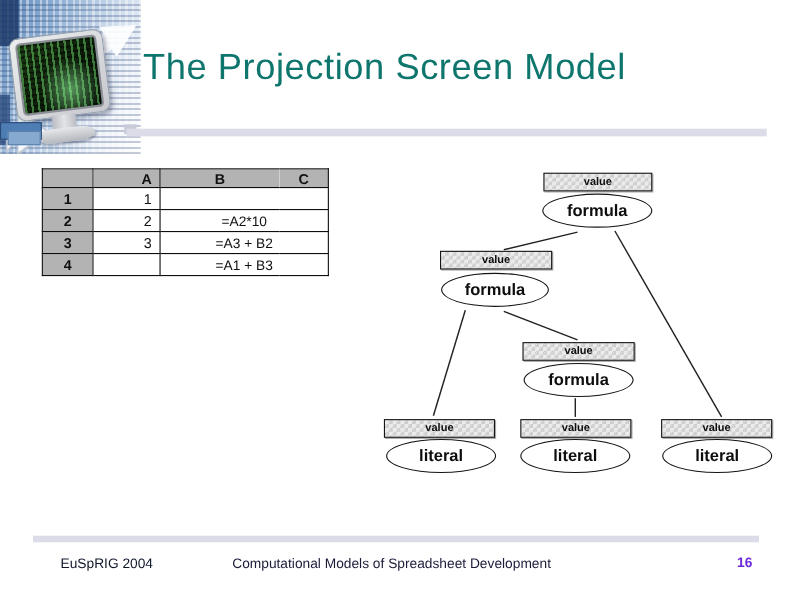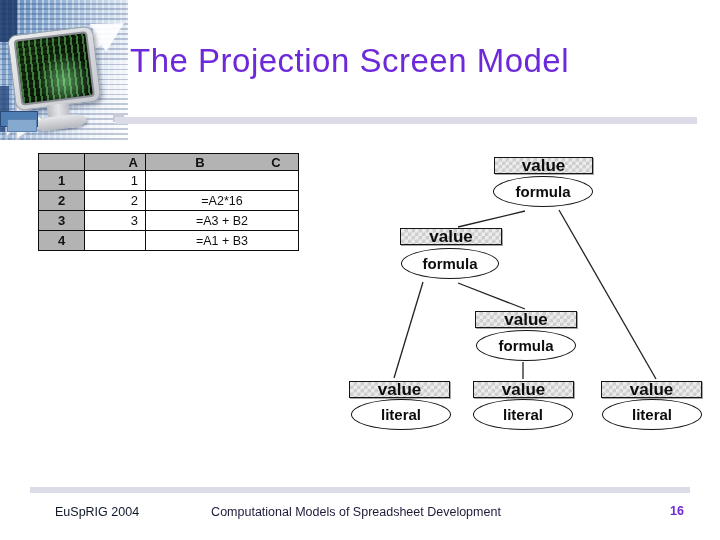--- a/index.html
+++ b/index.html
@@ -32,21 +32,21 @@
       radial-gradient(ellipse at 62% 72%,rgba(150,255,160,0.55),transparent 45%),
       repeating-linear-gradient(90deg,rgba(110,215,110,0.5) 0 2px,transparent 2px 6px),
       repeating-linear-gradient(0deg,rgba(0,0,0,0.45) 0 2px,transparent 2px 5px),
       linear-gradient(135deg,#1d3a14 0%,#0b1d08 55%,#060f05 100%);
     background-color:#0b1d08;}
   .mon-neck{position:absolute;left:31px;top:74px;width:22px;height:14px;
     background:linear-gradient(90deg,#b9bcc2,#e3e4e7,#b9bcc2);}
   .mon-base{position:absolute;left:15px;top:86px;width:54px;height:13px;border-radius:40%/70%;
     background:linear-gradient(#e6e7ea,#b4b7bd);box-shadow:1px 2px 2px rgba(20,30,60,.3);}
   
-  .title{position:absolute;left:130px;top:42px;width:570px;font-size:33px;color:#6d28d9;
+  .title{position:absolute;left:130px;top:42px;width:570px;font-size:33px;color:#0f766e;
     letter-spacing:0.5px;white-space:nowrap;}
   .rule{position:absolute;background:#dcdce8;}
   .rule-top{left:115px;top:117px;width:582px;height:7px;}
   .rule-bottom{left:30px;top:487px;width:660px;height:6px;}
   
   .sheet{position:absolute;left:38px;top:153px;border-collapse:collapse;table-layout:fixed;
     font-size:13px;color:#111;}
   .sheet td,.sheet th{border:1.6px solid #0d0d0d;padding:0;overflow:hidden;}
   .sheet th{background:#b3b3b3;font-weight:bold;height:16px;}
   .sheet td{height:19px;background:#ffffff;}
@@ -60,21 +60,21 @@
   
   .tree-lines{position:absolute;left:0;top:0;width:720px;height:540px;pointer-events:none;}
   .vbox{position:absolute;box-sizing:border-box;height:17px;border:1.8px solid #151515;
     box-shadow:1px 1px 0 rgba(0,0,0,0.35);
     background-color:#ececec;
     background-image:
       linear-gradient(45deg,#cccccc 25%,transparent 25%,transparent 75%,#cccccc 75%),
       linear-gradient(45deg,#cccccc 25%,transparent 25%,transparent 75%,#cccccc 75%);
     background-size:7px 7px;background-position:0 0,3.5px 3.5px;
     display:flex;align-items:center;justify-content:center;
-    font-weight:bold;font-size:17px;color:#0d0d0d;line-height:1;}
+    font-weight:bold;font-size:10px;color:#0d0d0d;line-height:1;}
   .ell{position:absolute;box-sizing:border-box;height:31px;border:1.5px solid #151515;
     border-radius:50%;background:#ffffff;
     display:flex;align-items:center;justify-content:center;
     font-weight:bold;font-size:15px;color:#0d0d0d;line-height:1;}
   
   .footer-left{position:absolute;left:55px;top:505px;font-size:12.5px;color:#0f172a;}
   .footer-center{position:absolute;left:0;top:505px;width:712px;text-align:center;
     font-size:12.5px;color:#1c1c3a;}
   .footer-page{position:absolute;right:36px;top:504px;font-size:12.5px;font-weight:bold;color:#6d28d9;}
 </style>
@@ -115,21 +115,21 @@
       <th class="colC">C</th>
     </tr>
     <tr>
       <td class="rowhdr">1</td>
       <td class="colA">1</td>
       <td class="bc" colspan="2"></td>
     </tr>
     <tr>
       <td class="rowhdr">2</td>
       <td class="colA">2</td>
-      <td class="bc" colspan="2">=A2*16</td>
+      <td class="bc" colspan="2">=A2*10</td>
     </tr>
     <tr>
       <td class="rowhdr">3</td>
       <td class="colA">3</td>
       <td class="bc" colspan="2">=A3 + B2</td>
     </tr>
     <tr>
       <td class="rowhdr">4</td>
       <td class="colA"></td>
       <td class="bc" colspan="2">=A1 + B3</td>

